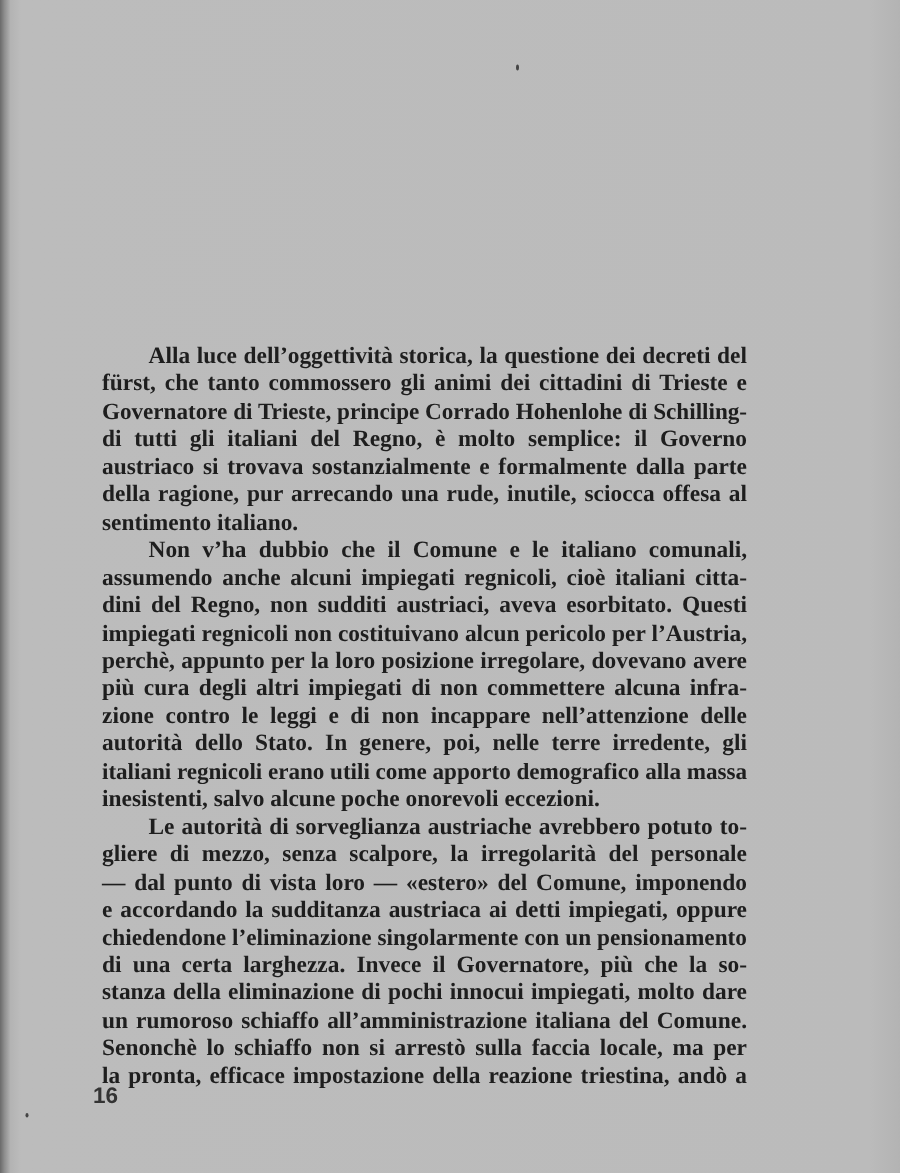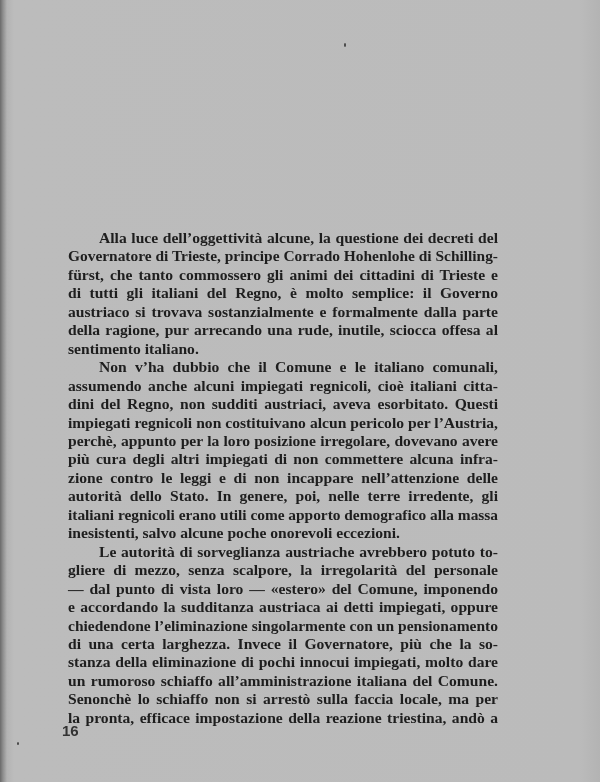--- a/index.html
+++ b/index.html
@@ -36,23 +36,23 @@
 </style>
 </head>
 <body>
 
 <div class="page">
   <div class="speck" style="left:344px;top:43px;width:2px;height:4px;"></div>
   <div class="speck" style="left:17px;top:742px;width:2px;height:3px;"></div>
 
   <div class="text-block" id="text-block">
       <div class="para">
-        <span class="line">Alla luce dell’oggettività alcune, la questione dei decreti del</span>
+        <span class="line">Alla luce dell’oggettività storica, la questione dei decreti del</span>
+        <span class="line">fürst, che tanto commossero gli animi dei cittadini di Trieste e</span>
         <span class="line" style="letter-spacing: -0.0137931px; font-size: 15.4562px;">Governatore di Trieste, principe Corrado Hohenlohe di Schilling-</span>
-        <span class="line">fürst, che tanto commossero gli animi dei cittadini di Trieste e</span>
         <span class="line">di tutti gli italiani del Regno, è molto semplice: il Governo</span>
         <span class="line">austriaco si trovava sostanzialmente e formalmente dalla parte</span>
         <span class="line">della ragione, pur arrecando una rude, inutile, sciocca offesa al</span>
         <span class="line last">sentimento italiano.</span>
       </div>
       <div class="para">
         <span class="line">Non v’ha dubbio che il Comune e le italiano comunali,</span>
         <span class="line">assumendo anche alcuni impiegati regnicoli, cioè italiani citta-</span>
         <span class="line">dini del Regno, non sudditi austriaci, aveva esorbitato. Questi</span>
         <span class="line">impiegati regnicoli non costituivano alcun pericolo per l’Austria,</span>

